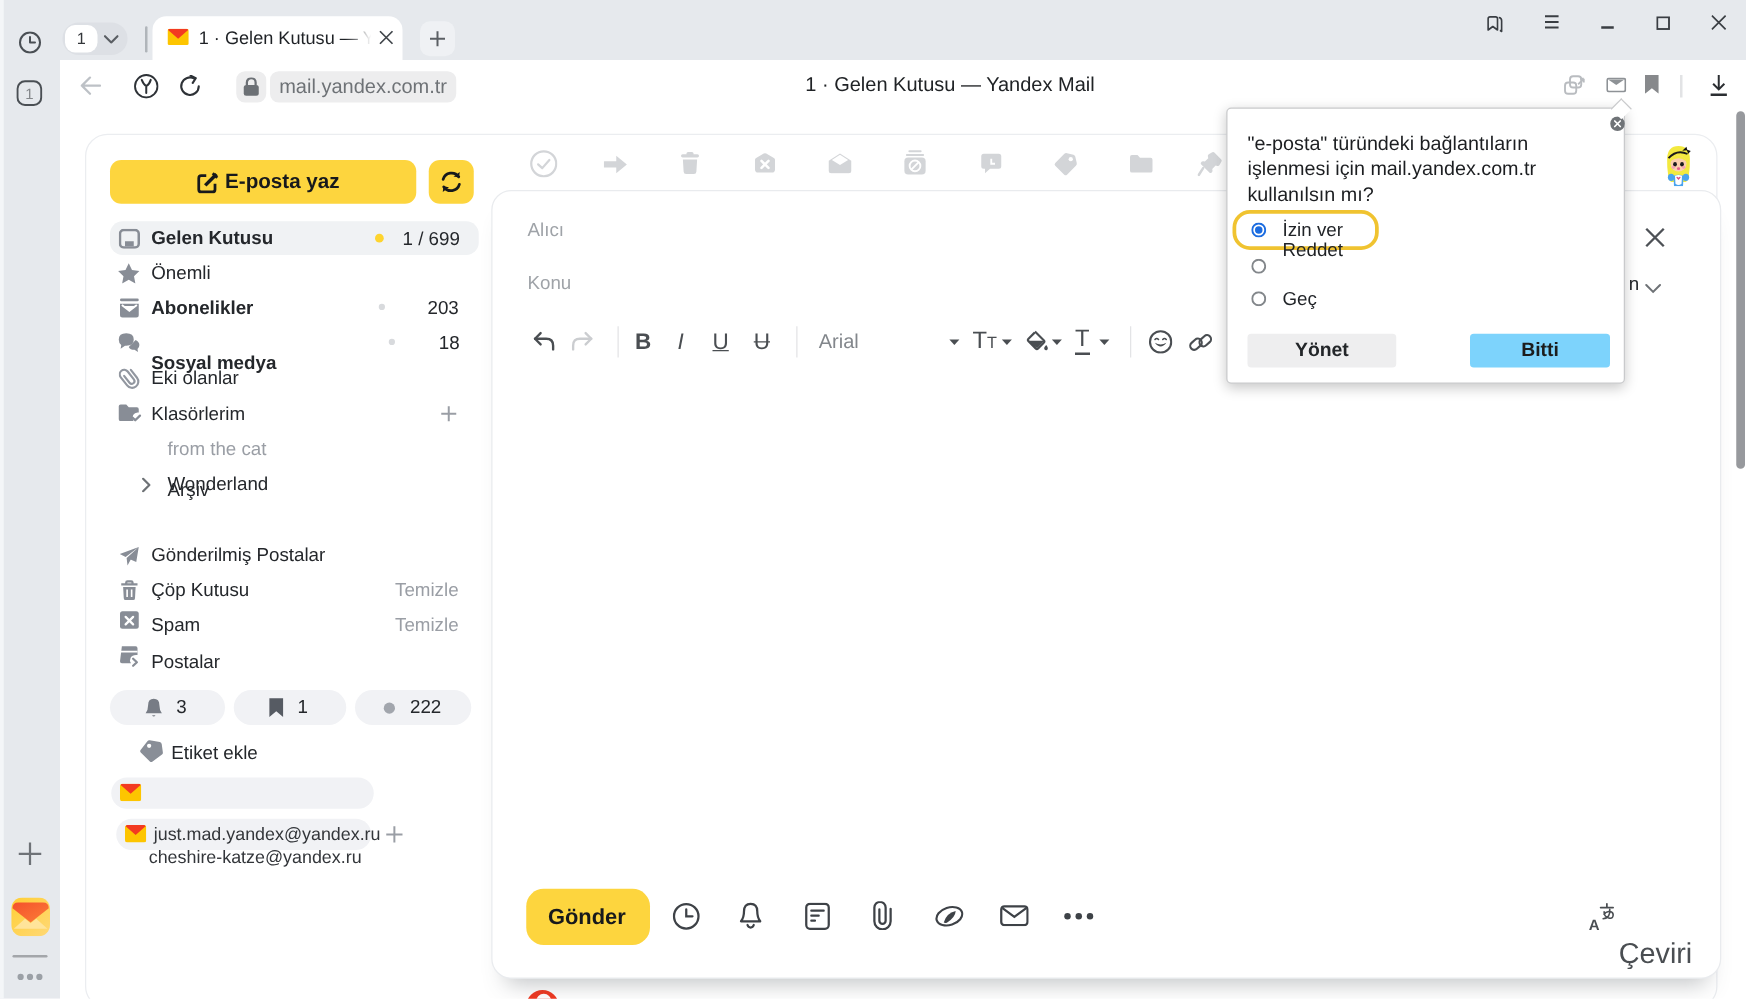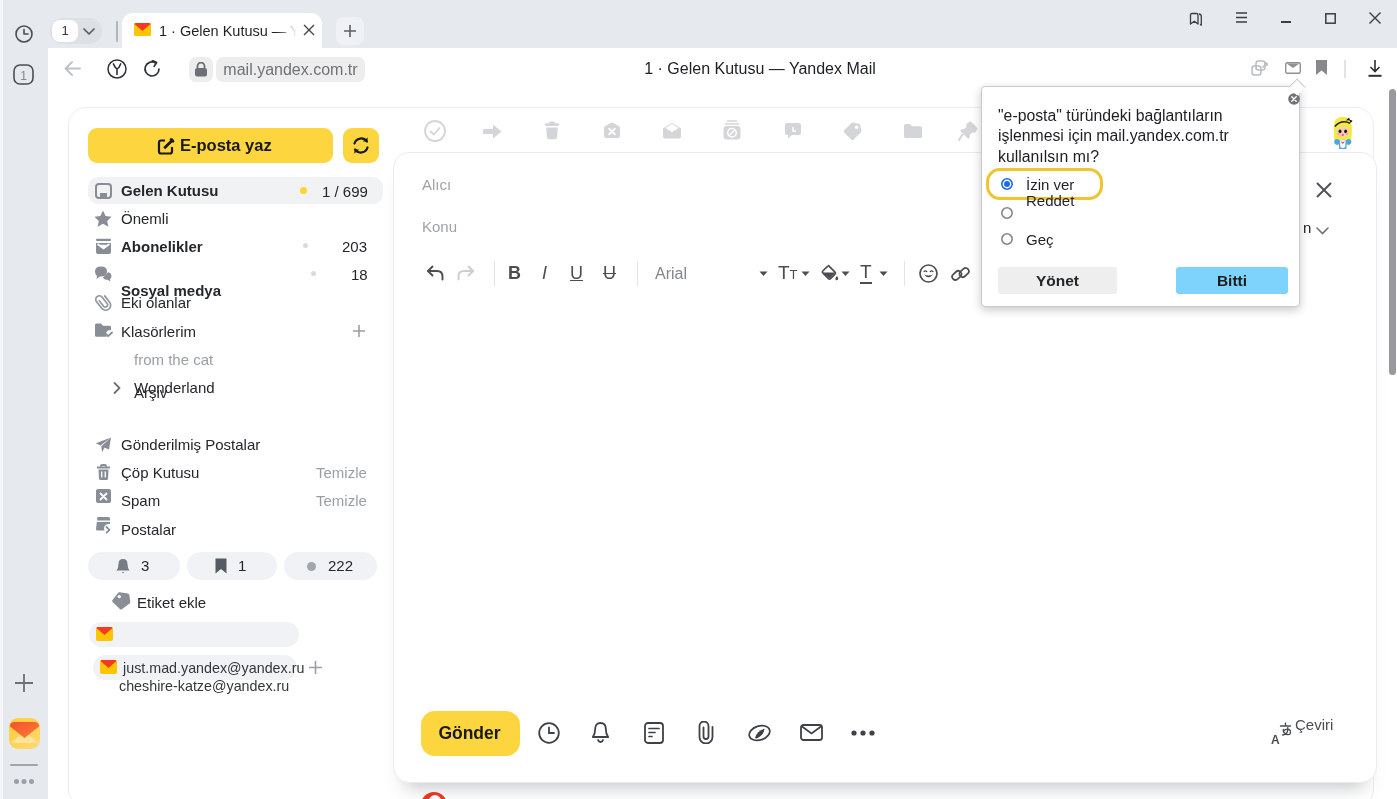--- a/index.html
+++ b/index.html
@@ -463,21 +463,21 @@
     <circle cx="3" cy="3" r="2.6" fill="#3e4247"></circle>
       <circle cx="12" cy="3" r="2.6" fill="#3e4247"></circle>
       <circle cx="21" cy="3" r="2.6" fill="#3e4247"></circle>
   </svg>
 
   <div class="abs" style="left:1271px; top:733px; font-size:12px; font-weight:bold; color:#4a4e52;">A</div>
   <svg class="abs" style="left:1279px; top:722px;" width="13" height="14" viewBox="0 0 13 14">
     <path d="M1.5 4 H11.5 M6.5 1 V4" stroke="#4a4e52" stroke-width="1.4" stroke-linecap="round"></path>
     <path d="M8.8 5.5 Q9.5 12.5 3.5 13 M4.3 7.5 Q4 11.5 8.5 12.5 Q11.8 13 11.5 9.5 Q11.2 7 8 7.2 Q5.5 7.5 4.3 9.5" fill="none" stroke="#4a4e52" stroke-width="1.3" stroke-linecap="round"></path>
   </svg>
-  <div class="abs" style="left:1295px; top:716px; font-size:15px; color:#4a4e52;">Çeviri</div>
+  <div class="abs" style="left:1295px; top:749px; font-size:23px; color:#4a4e52;">Çeviri</div>
 </div>
 
 <div id="dlgptr"></div>
 <div id="dialog">
   <svg class="abs" style="left:306px; top:6px;" width="12" height="12" viewBox="0 0 12 12">
     <circle cx="6" cy="6" r="5.8" fill="#6f7377"></circle>
     <path d="M3.8 3.8 L8.2 8.2 M8.2 3.8 L3.8 8.2" stroke="#fff" stroke-width="1.4" stroke-linecap="round"></path>
   </svg>
   <div class="txt">"e-posta" türündeki bağlantıların<br>işlenmesi için mail.yandex.com.tr<br>kullanılsın mı?</div>
   <div id="focusring"></div>

